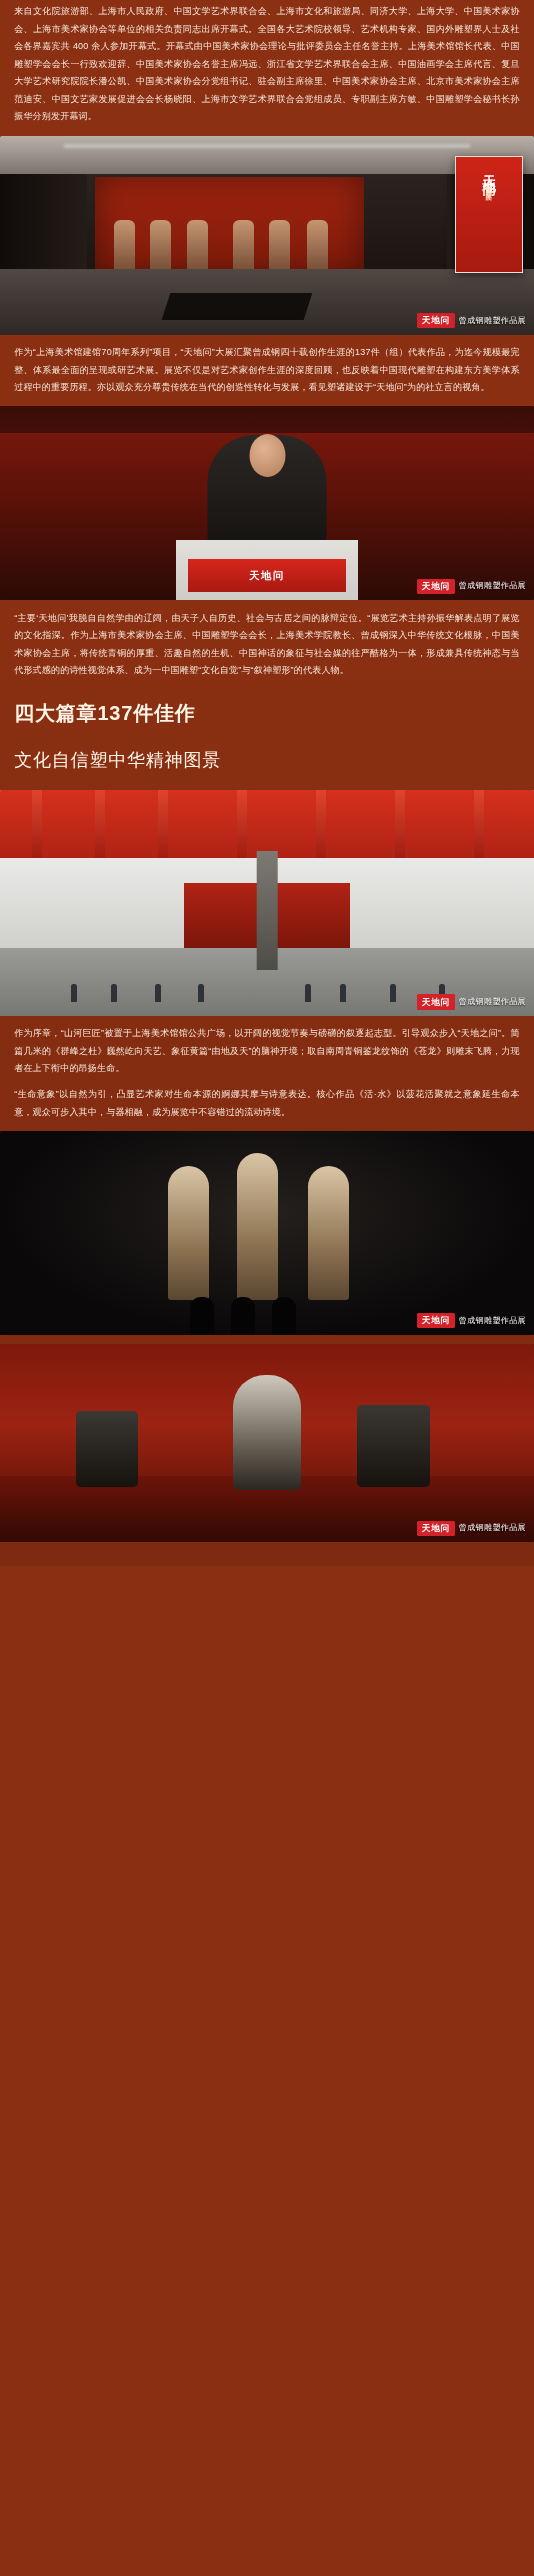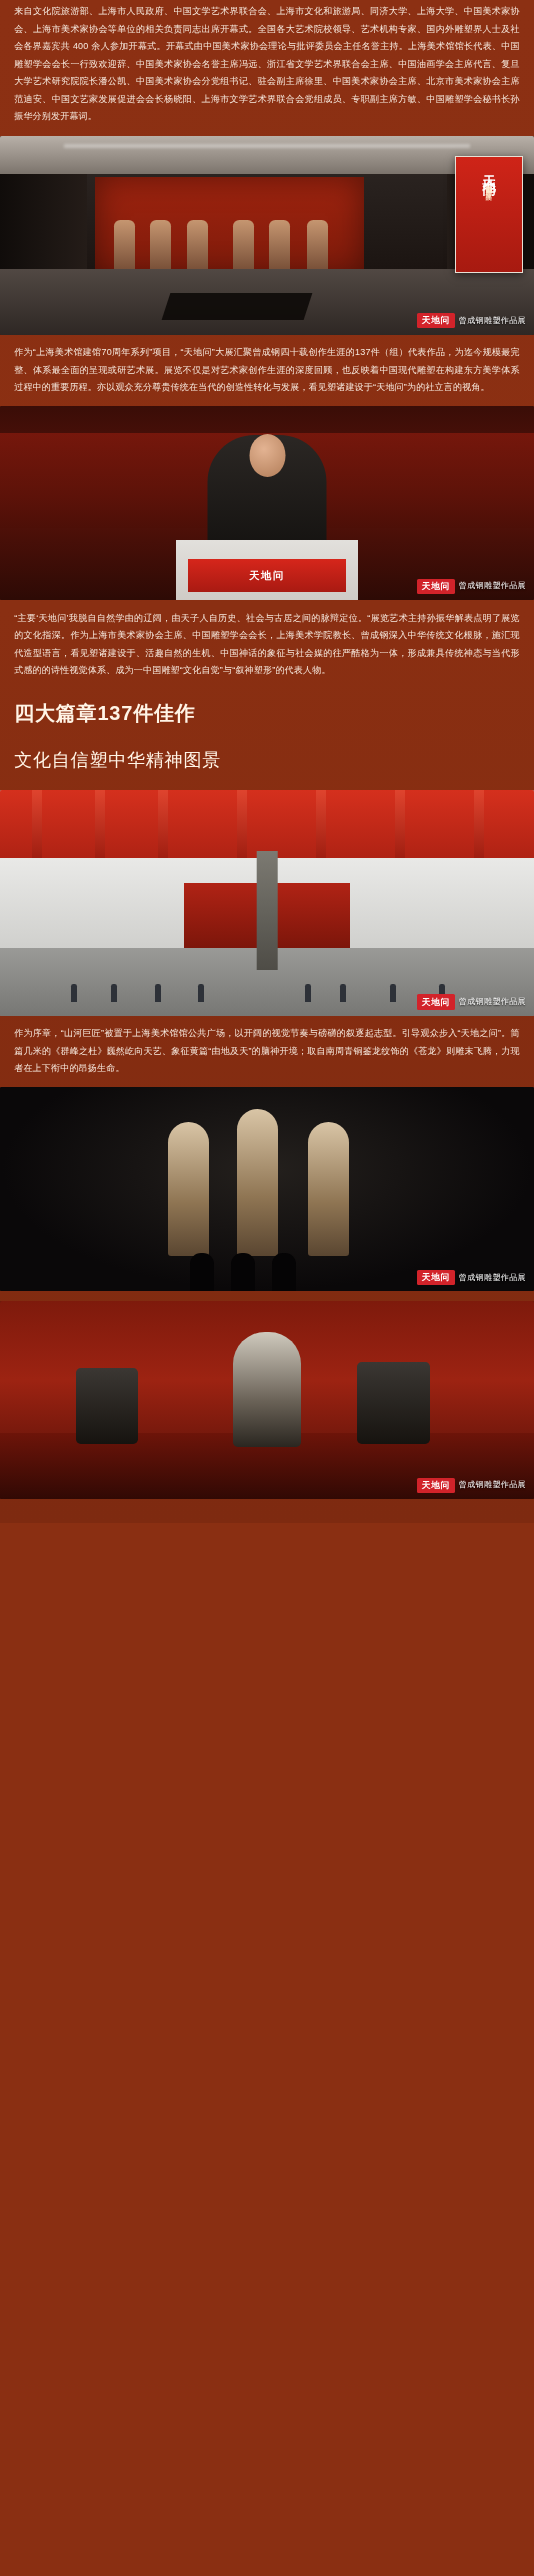--- a/index.html
+++ b/index.html
@@ -300,21 +300,21 @@
       <div class="i2-podium"></div>
       <div class="i2-podium-red">天地问</div>
       <div class="watermark">
         <span class="wm-logo">天地问</span>
         <span class="wm-text">曾成钢雕塑作品展</span>
       </div>
     </div>
   </div>
 
   <div class="wrap">
-    <p class="body-text">“主要‘天地问’我脱自自然学由的辽阔，由天子人自历史、社会与古居之间的脉辩定位。“展览艺术主持孙振华解表点明了展览的文化指深。作为上海市美术家协会主席、中国雕塑学会会长，上海美术学院教长、曾成钢深入中华传统文化根脉，施汇现代造型语言，看见塑诸建设于、活趣自然的生机、中国神话的象征与社会媒的往严酷格为一体，形成兼具传统神态与当代形式感的的诗性视觉体系、成为一中国雕塑“文化自觉”与“叙神塑形”的代表人物。</p>
+    <p class="body-text">“主要‘天地问’我脱自自然学由的辽阔，由天子人自历史、社会与古居之间的脉辩定位。“展览艺术主持孙振华解表点明了展览的文化指深。作为上海市美术家协会主席、中国雕塑学会会长，上海美术学院教长、曾成钢深入中华传统文化根脉，中国美术家协会主席，将传统青铜的厚重、活趣自然的生机、中国神话的象征与社会媒的往严酷格为一体，形成兼具传统神态与当代形式感的的诗性视觉体系、成为一中国雕塑“文化自觉”与“叙神塑形”的代表人物。</p>
   </div>
 
   <div class="heading-block">
     <h2>四大篇章137件佳作</h2>
     <h3>文化自信塑中华精神图景</h3>
   </div>
 
 
   <div class="figure">
     <div class="canvas img3">
@@ -341,20 +341,21 @@
       <div class="i3-person" style="left:439px;"></div>
       <div class="watermark">
         <span class="wm-logo">天地问</span>
         <span class="wm-text">曾成钢雕塑作品展</span>
       </div>
     </div>
   </div>
 
   <div class="wrap">
     <p class="body-text">作为序章，“山河巨匠”被置于上海美术馆馆公共广场，以开阔的视觉节奏与磅礴的叙逐起志型。引导观众步入“天地之问”。简篇几米的《群峰之杜》巍然屹向天艺、象征黄篇“由地及天”的脑神开境；取自南周青铜鉴龙纹饰的《苍龙》则雕末飞腾，力现者在上下衔中的昂扬生命。</p>
+    <p class="body-text">“生命意象”以自然为引，凸显艺术家对生命本源的婀娜其摩与诗意表达。核心作品《活·水》以菠花活聚就之意象延生命本意，观众可步入其中，与器相融，成为展览中不容错过的流动诗境。</p>
   </div>
 
   <div class="figure">
     <div class="canvas img4">
       <div class="i4-bg"></div>
       <div class="i4-fig" style="left:168px;"></div>
       <div class="i4-fig" style="left:237px; height:147px;"></div>
       <div class="i4-fig" style="left:308px;"></div>
       <div class="i4-silhouette" style="left:190px;"></div>
       <div class="i4-silhouette" style="left:231px;"></div>

